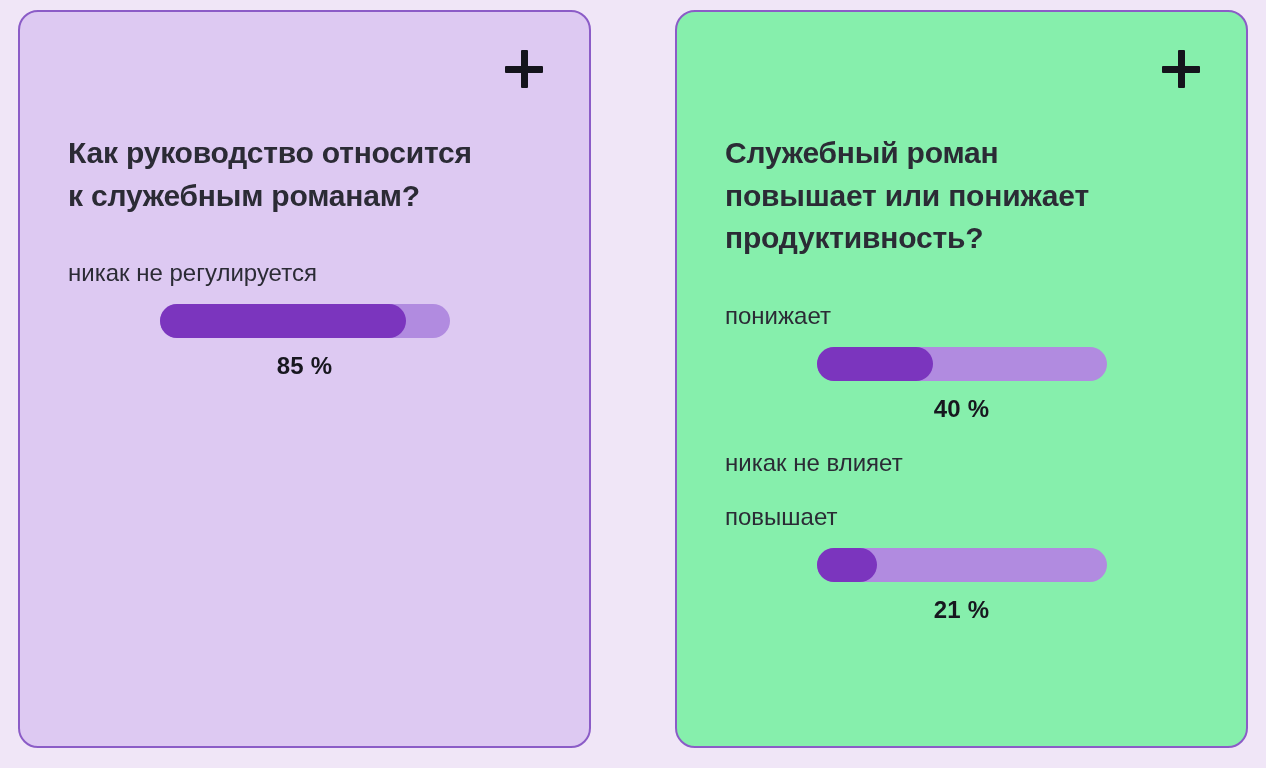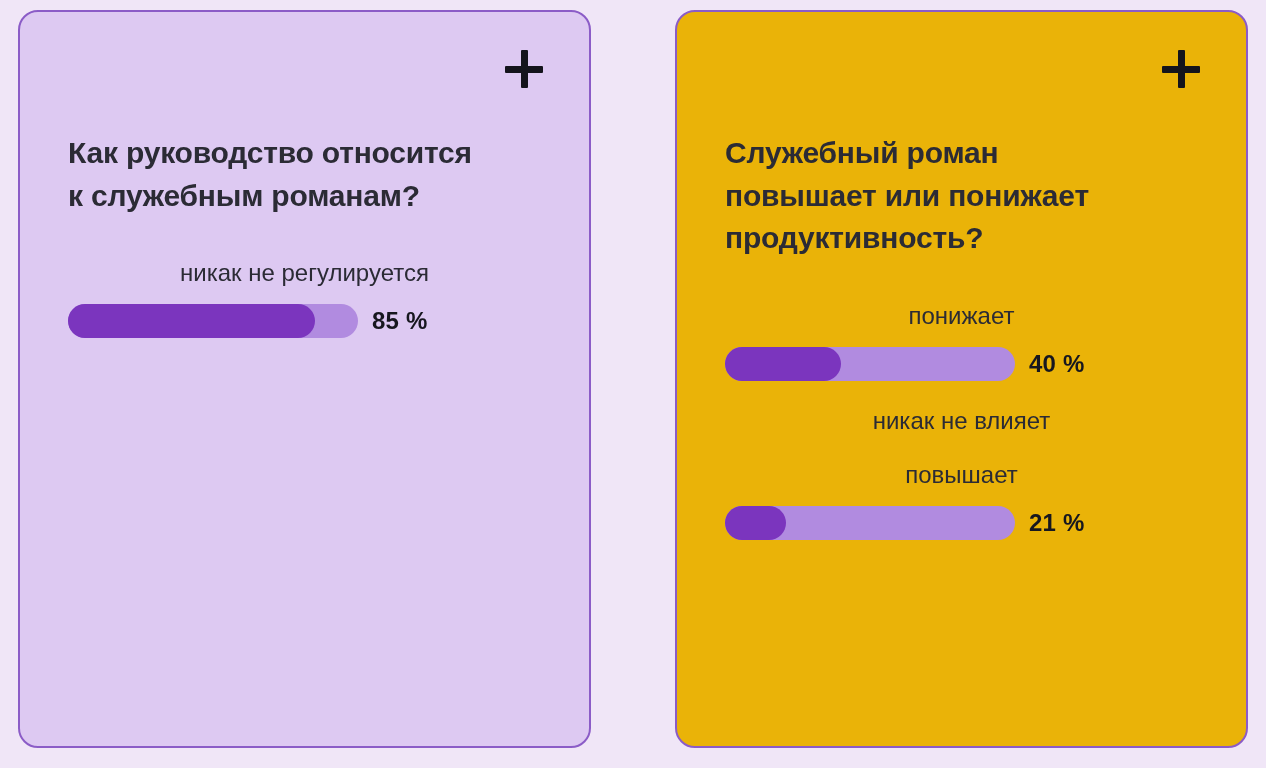--- a/index.html
+++ b/index.html
@@ -84,27 +84,27 @@
     margin-bottom: 0;
   }
 
   .option-label {
     font-size: 24px;
     line-height: 1.2;
     color: #2b2b35;
     font-weight: normal;
     margin-bottom: 16px;
     white-space: nowrap;
-    text-align: center;
   }
 
   .option-row {
     display: flex;
     align-items: center;
     gap: 14px;
+    flex-direction: column;
   }
 
   .bar-track {
     position: relative;
     width: 290px;
     height: 34px;
     background: #b18be0;
     border-radius: 17px;
     flex: 0 0 auto;
   }
@@ -151,21 +151,21 @@
           </div>
           <div class="option-value">85 %</div>
         </div>
       </div>
 
 
 
     </div>
   </section>
 
-  <section class="card" style="background: #eab308; border-color: rgb(139, 92, 199); margin-left: 38px;">
+  <section class="card" style="background: #86efac; border-color: rgb(139, 92, 199); margin-left: 38px;">
     <div class="plus-icon">
       <span class="bar-h" style="background: rgb(20, 20, 28);"></span>
       <span class="bar-v" style="background: rgb(20, 20, 28);"></span>
     </div>
 
     <h2 class="card-title">Служебный роман
 повышает или понижает
 продуктивность?</h2>
 
     <div class="options">

